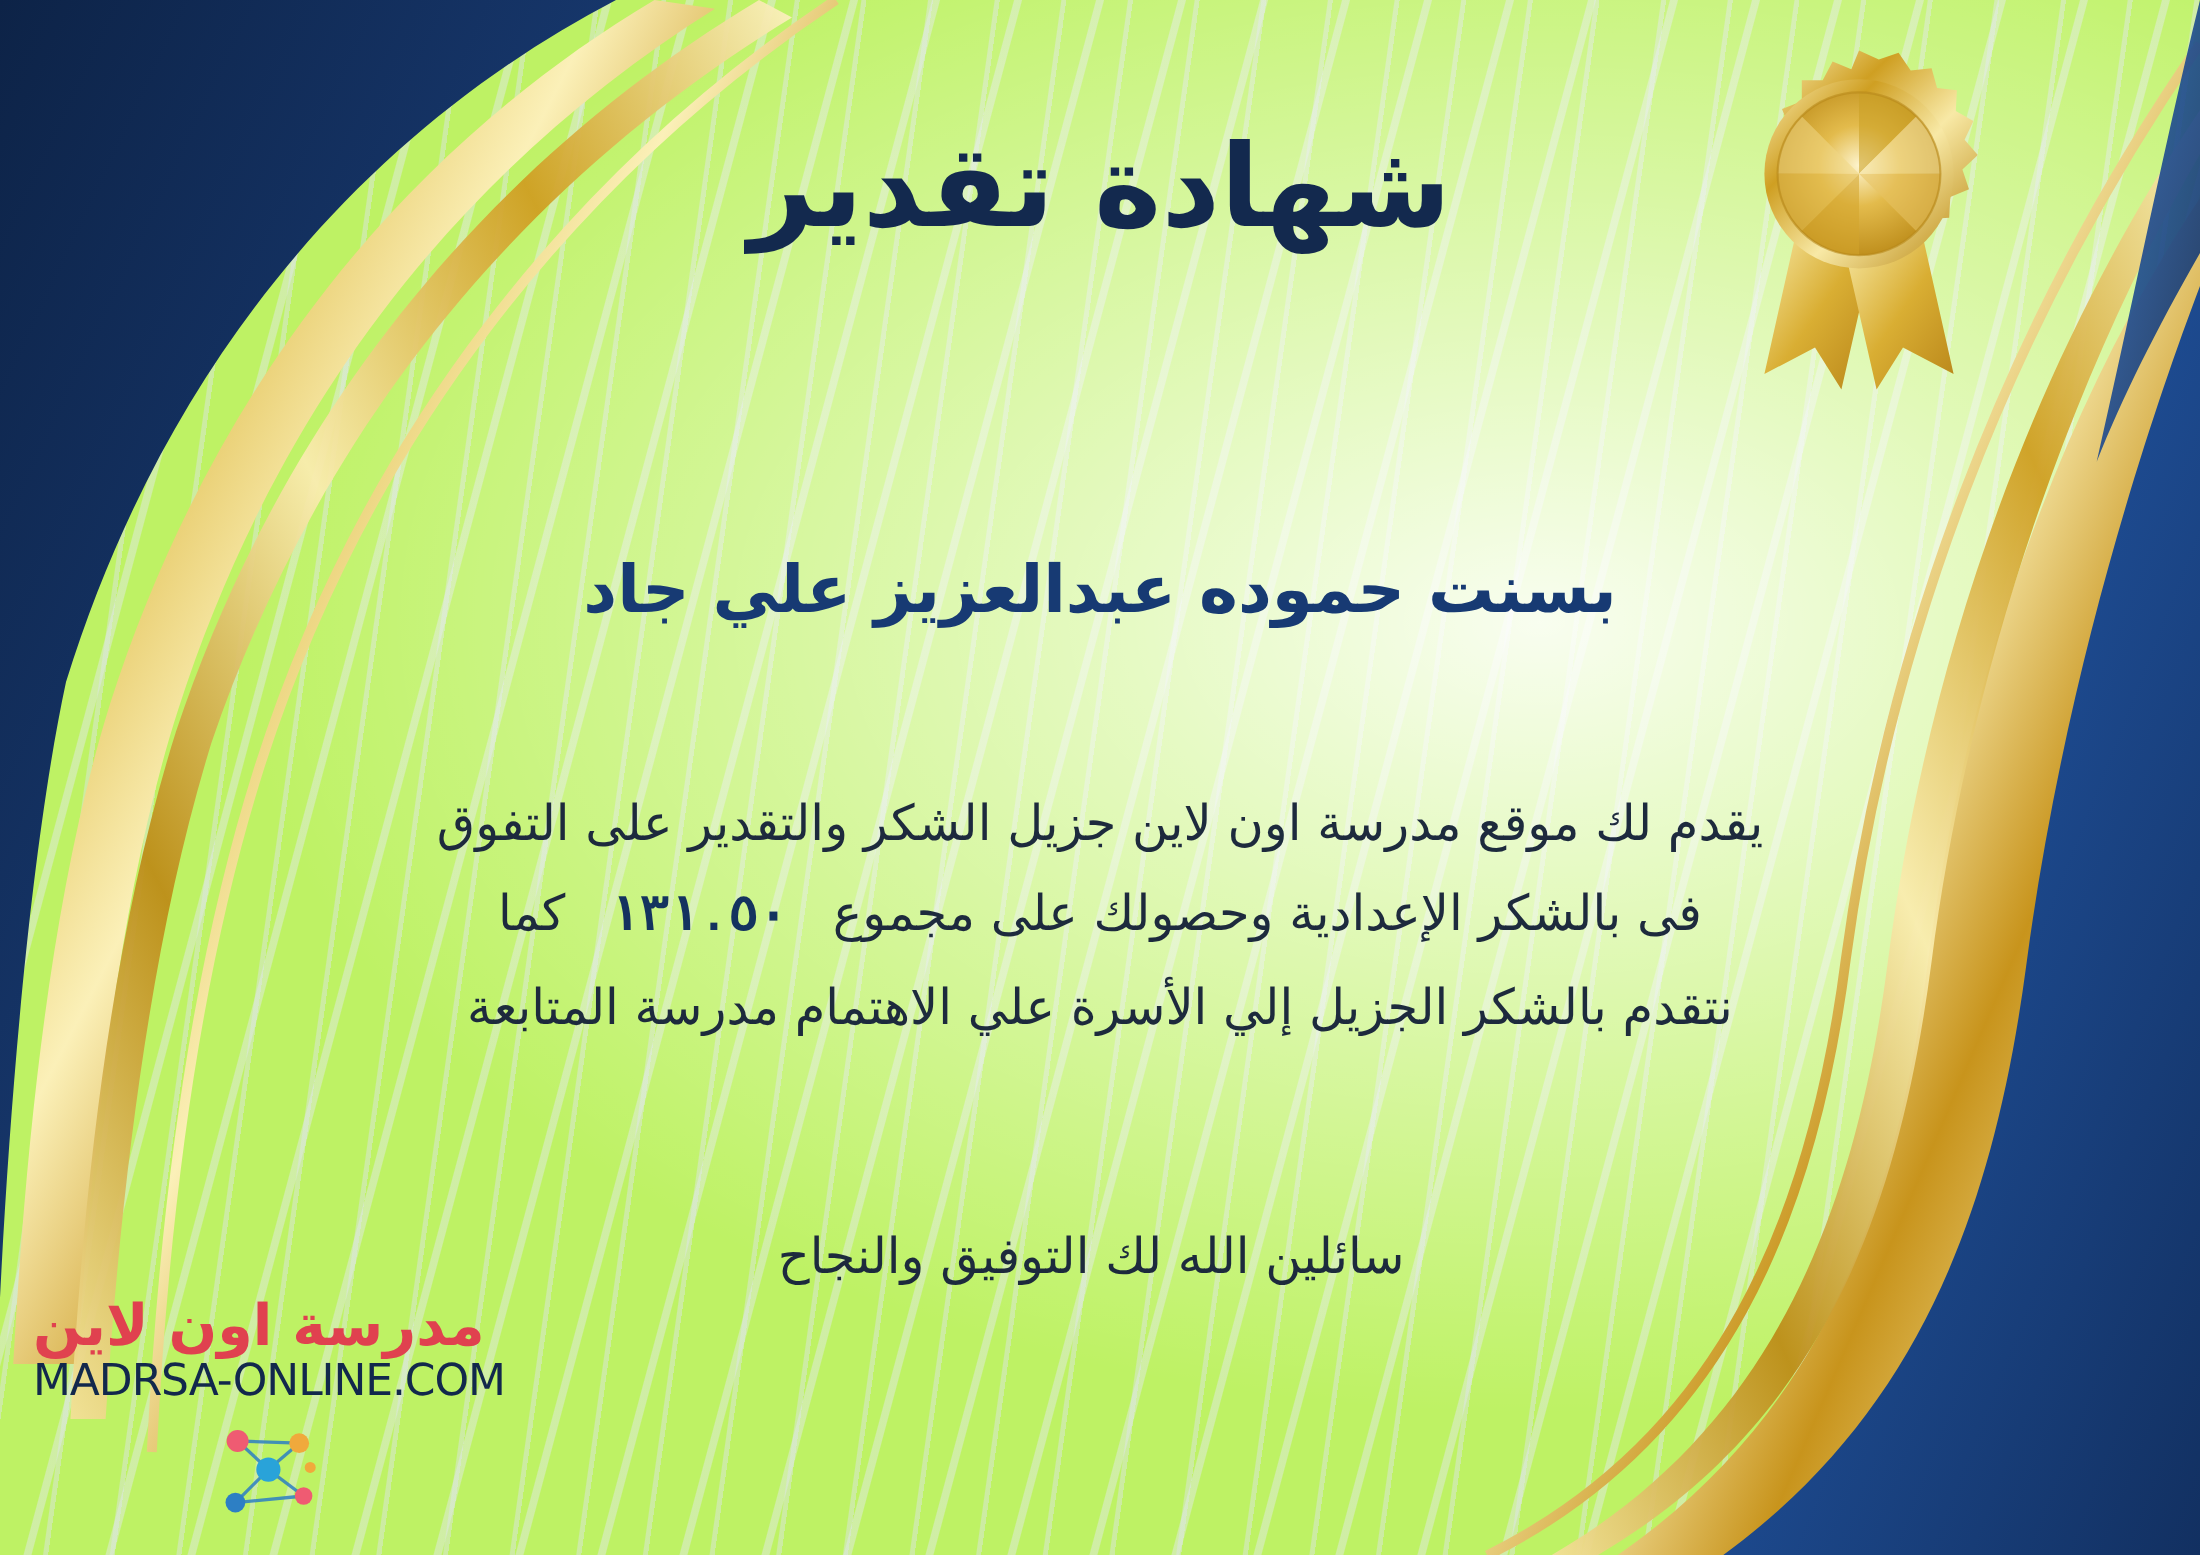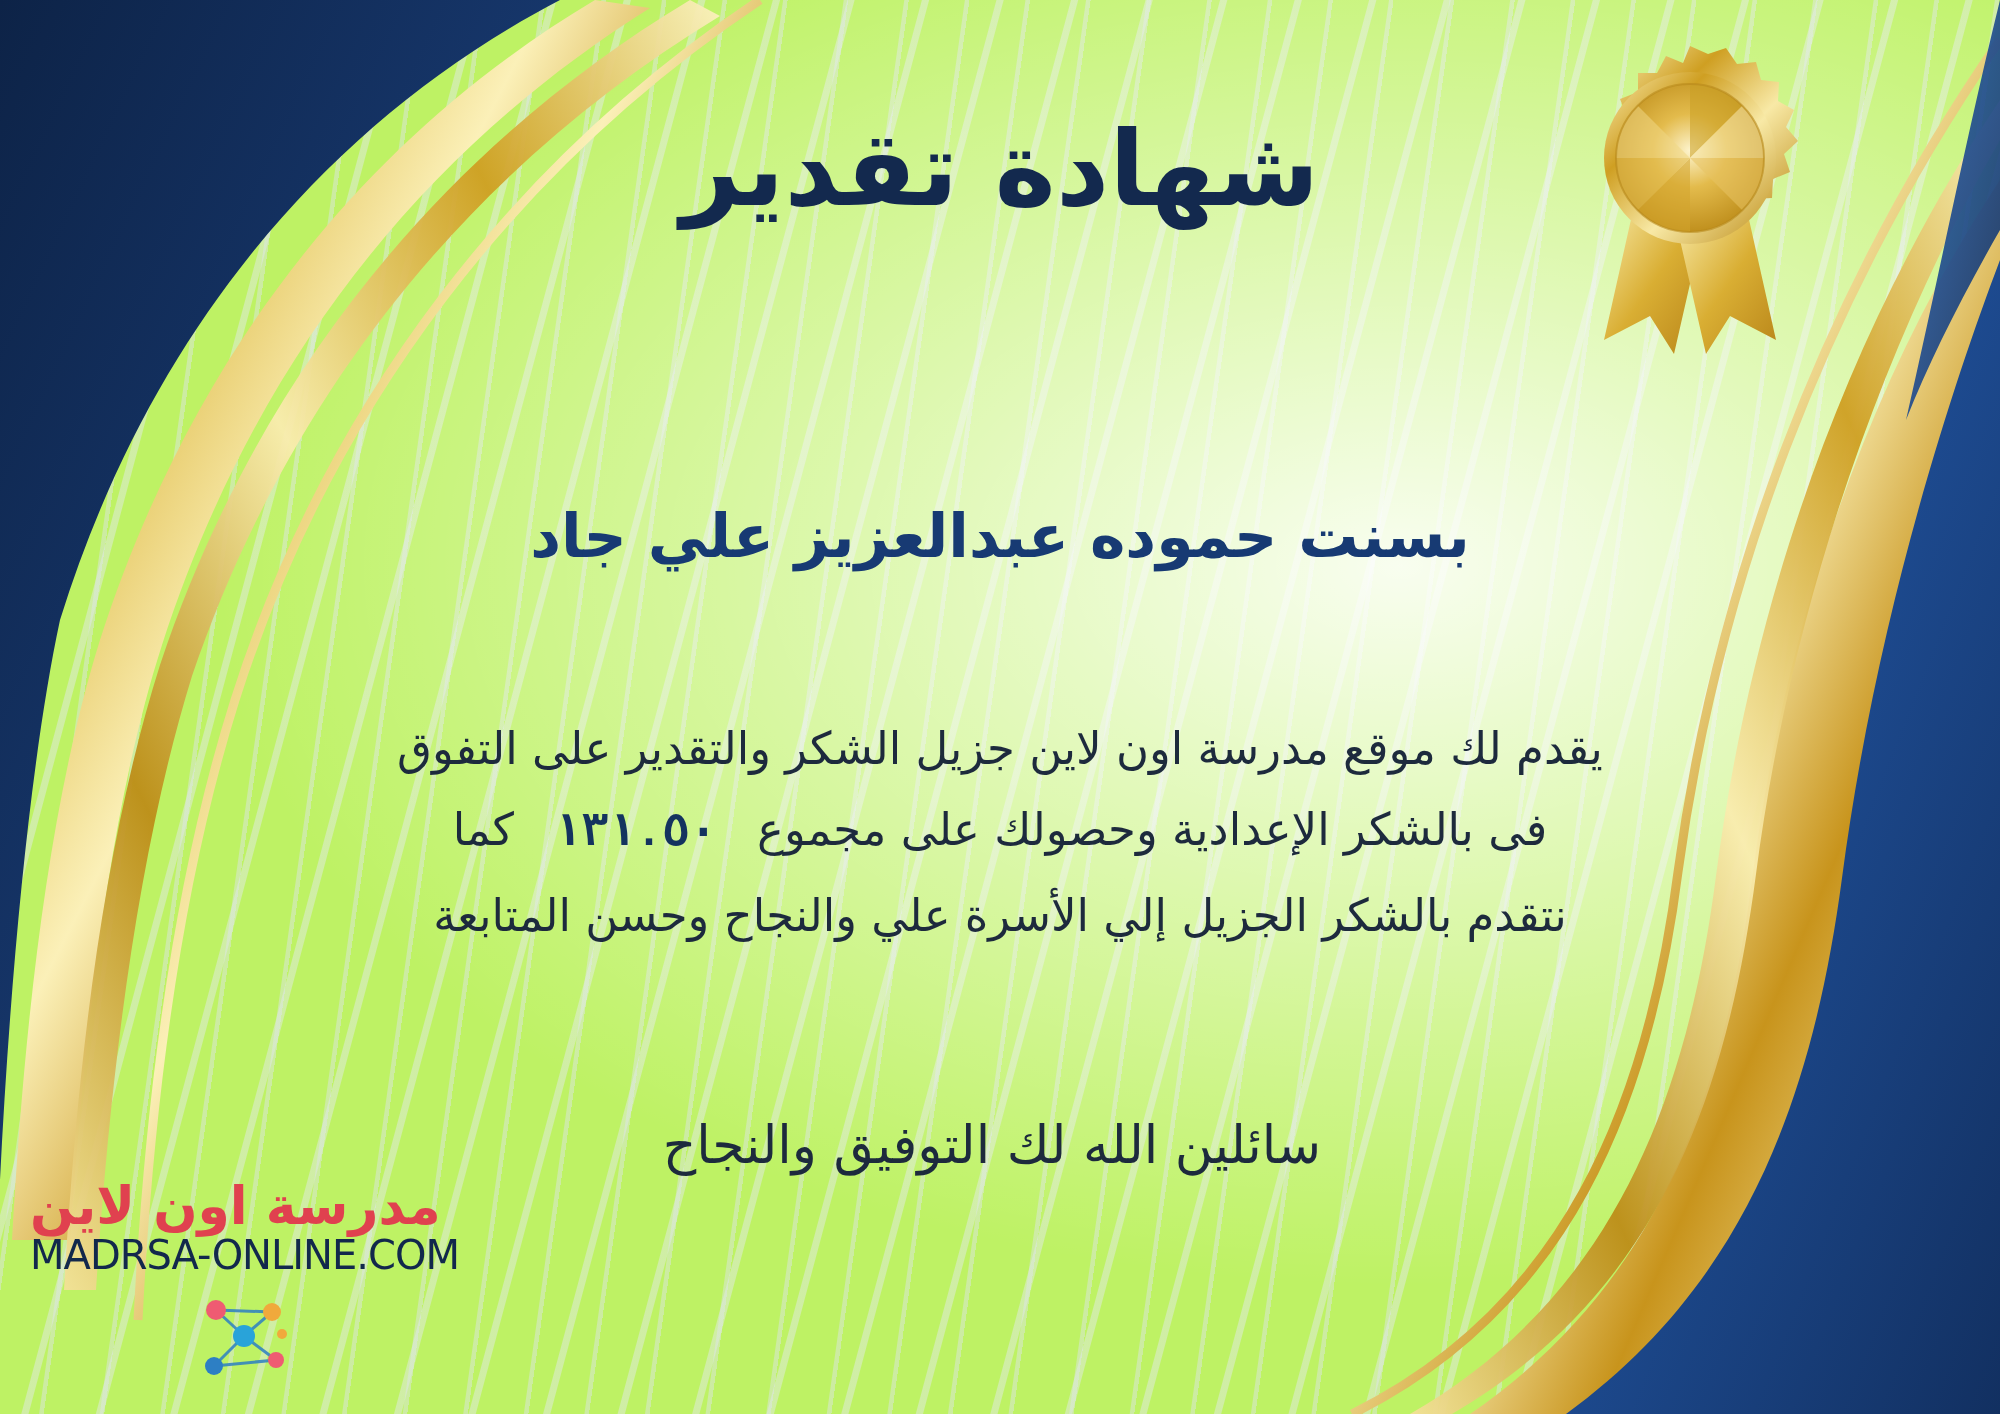--- a/index.html
+++ b/index.html
@@ -114,21 +114,21 @@
     letter-spacing: 2px;
     font-family: Liberation Mono, monospace;
   }
 
   .closing {
     position: absolute;
     top: 1115px;
     left: 0;
     right: 16px;
     text-align: center;
-    font-size: 52px;
+    font-size: 45px;
     color: #1d2a3d;
   }
 
   
   .medal {
     position: absolute;
     top: 40px;
     left: 1570px;
     width: 240px;
     height: 330px;
@@ -298,21 +298,21 @@
 
     <div class="recipient">بسنت حموده عبدالعزيز علي جاد</div>
 
     <div class="body-text">
       <p>يقدم لك موقع مدرسة اون لاين جزيل الشكر  والتقدير على التفوق</p>
       <p>
         <span>فى بالشكر الإعدادية وحصولك على مجموع</span>
         <span class="score">١٣١.٥٠</span>
         <span>كما</span>
       </p>
-      <p>نتقدم  بالشكر الجزيل إلي الأسرة علي والنجاح وحسن المتابعة</p>
+      <p>نتقدم  بالشكر الجزيل إلي الأسرة علي الاهتمام مدرسة المتابعة</p>
     </div>
 
     <div class="closing">سائلين الله لك التوفيق  والنجاح</div>
   </div>
 
   <div class="brand">
     <div class="brand-text">
       <span class="brand-ar">مدرسة اون لاين</span>
       <span class="brand-url">MADRSA-ONLINE.COM</span>
     </div>

